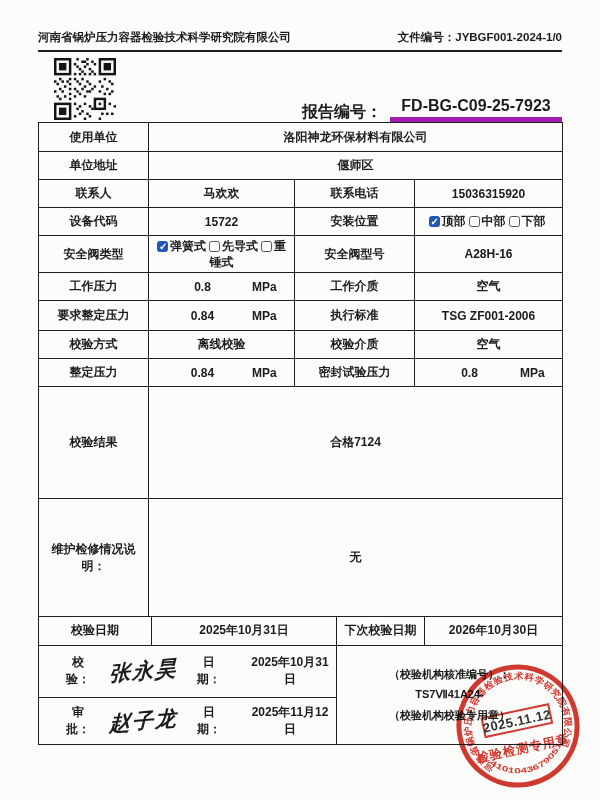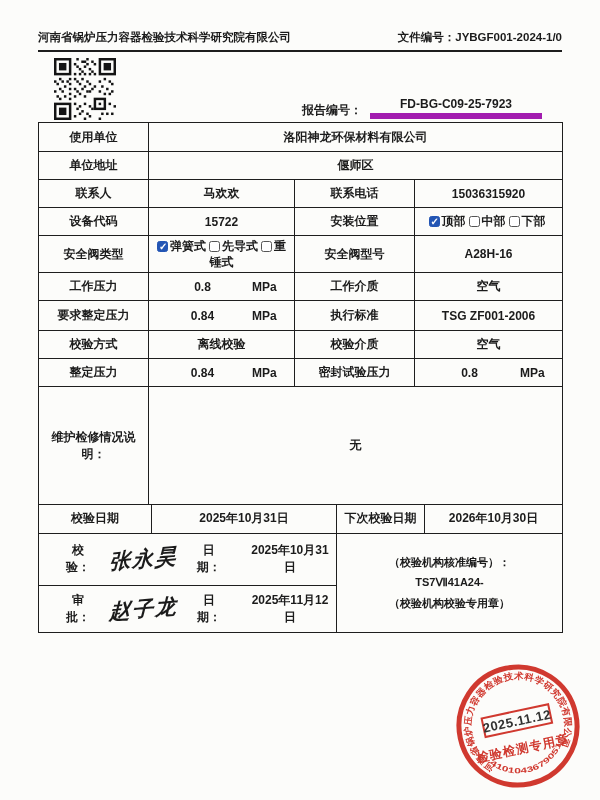--- a/index.html
+++ b/index.html
@@ -18,21 +18,21 @@
     font-size: 11.5px; font-weight: 700;
     padding-bottom: 5px; border-bottom: 2.5px solid #1d1d1d;
   }
   .qr { position: absolute; left: 54px; top: 58px; width: 62px; height: 62px; }
   .title {
     position: absolute; top: 60px; left: 0; width: 100%;
     text-align: center; font-size: 23px; font-weight: 700; letter-spacing: 3px;
   }
   .report-no {
     position: absolute; top: 97px; left: 302px;
-    display: flex; align-items: flex-end; font-size: 12px; font-weight: 700;
+    display: flex; align-items: flex-end; font-size: 16px; font-weight: 700;
   }
   .rn-val {
     display: inline-block; width: 172px; margin-left: 8px;
     border-bottom: 6px solid #a21caf; text-align: center; padding-bottom: 2px;
   }
   
   .tables { position: absolute; top: 122px; left: 38px; width: 524px; }
   table.t {
     border-collapse: collapse; table-layout: fixed; width: 524px;
     font-size: 12px; font-weight: 700; color: #1b1b1b;
@@ -273,20 +273,24 @@
               </div>
         </td>
         <td>密封试验压力</td>
         <td>
           <div class="vu">
                 <span class="num">0.8</span>
                 <span class="unit">MPa</span>
               </div>
         </td>
       </tr>
+      <tr class="h112">
+        <td>校验结果</td>
+        <td colspan="3" class="top-left">合格7124</td>
+      </tr>
       <tr class="h118">
         <td>维护检修情况说明：</td>
         <td colspan="3" class="top-left">无</td>
       </tr>
     </tbody>
       </table>
 
     <table class="t bottom">
       <colgroup>
           <col style="width:113px">

